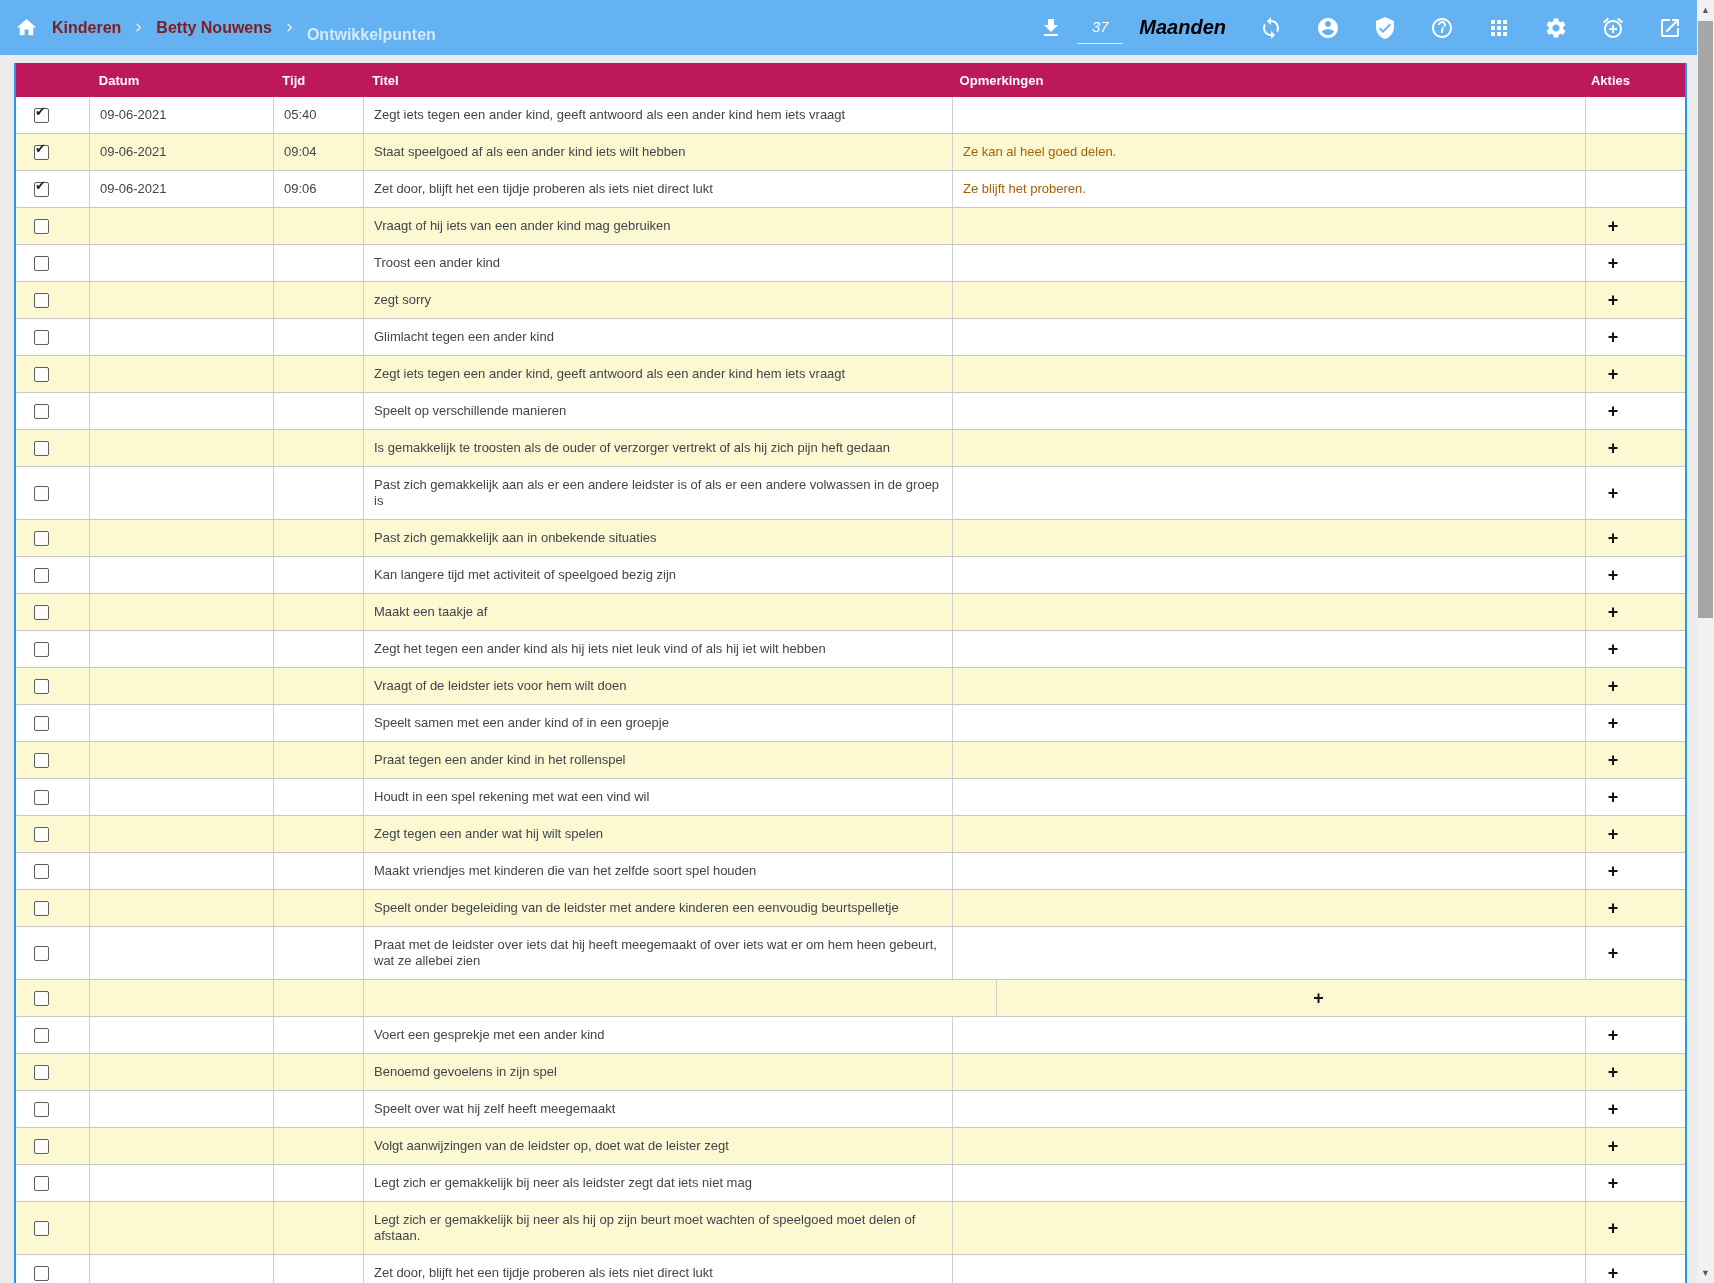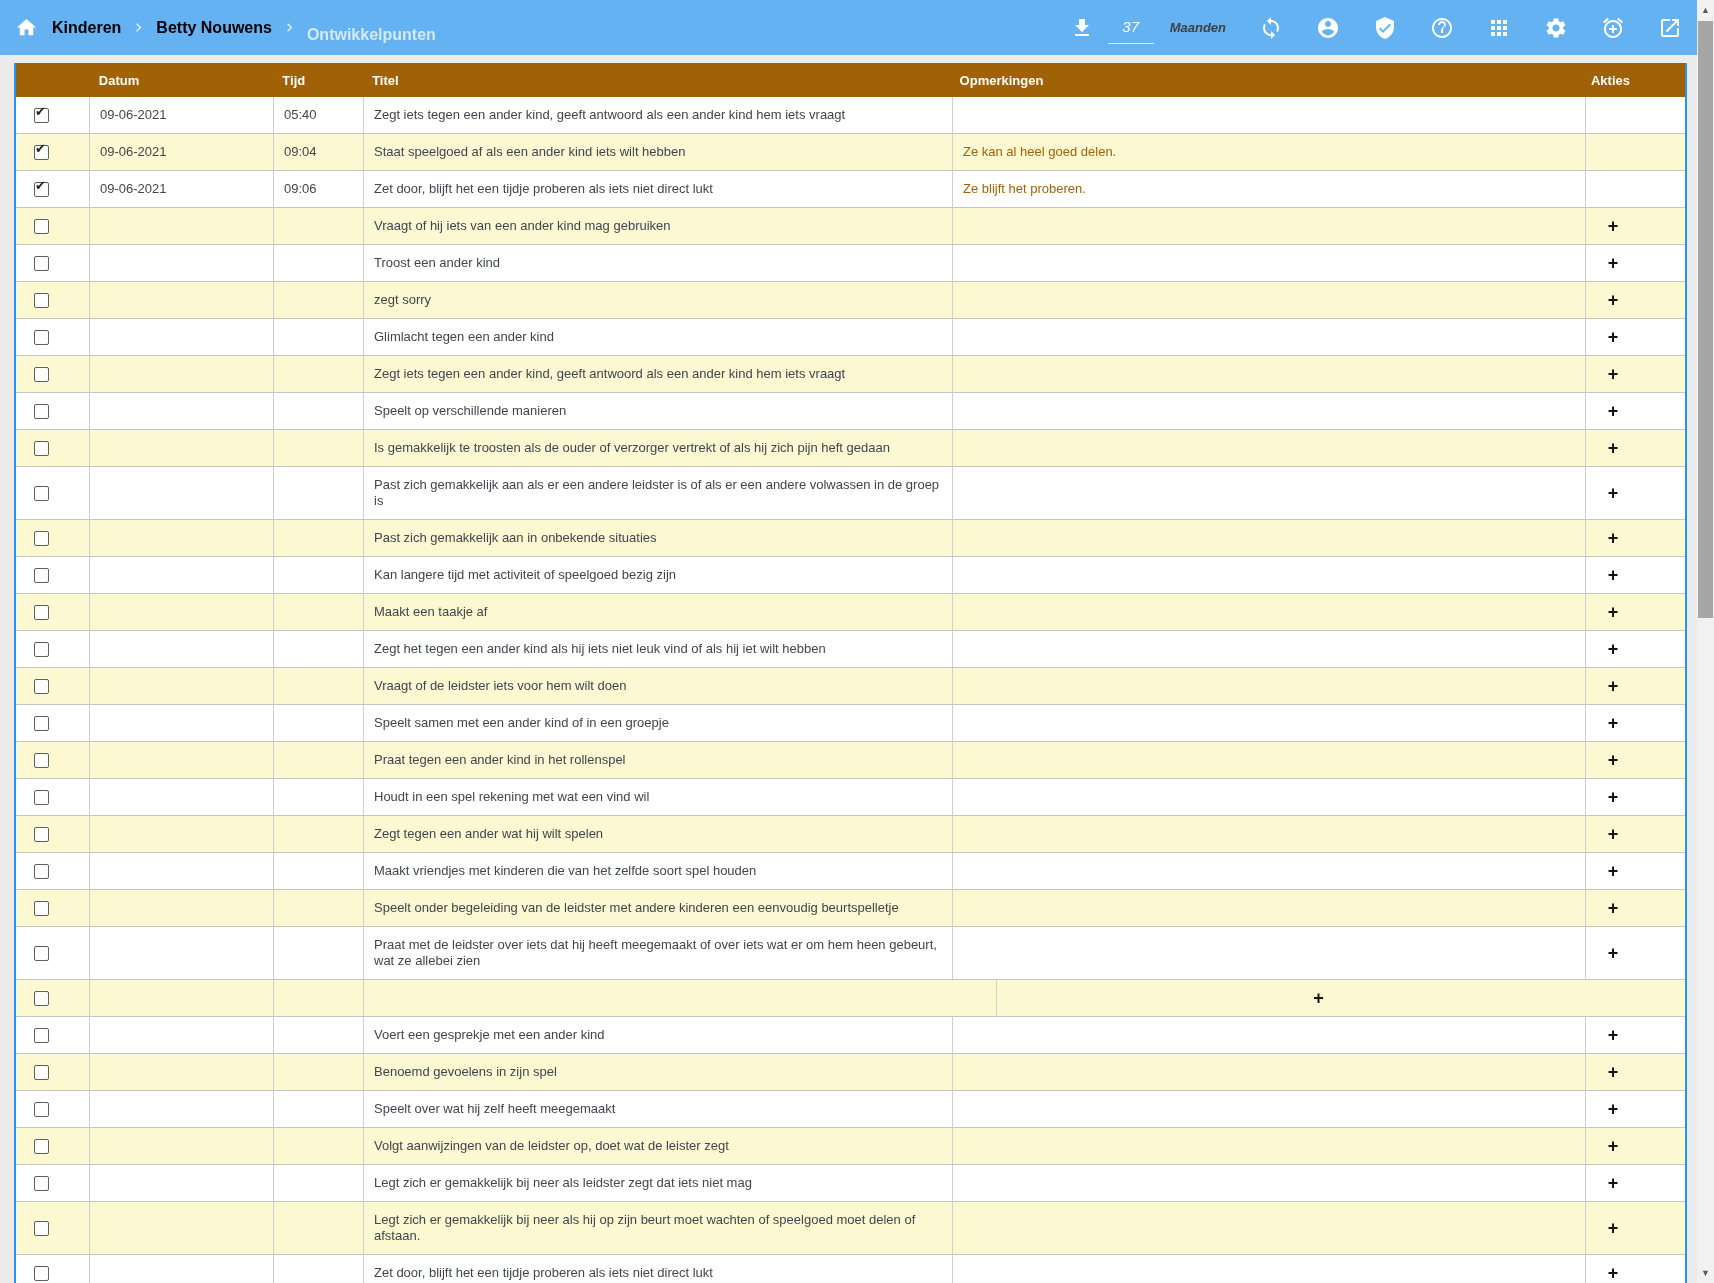--- a/index.html
+++ b/index.html
@@ -10,39 +10,39 @@
     -webkit-font-smoothing:antialiased;
   }
   
   .topbar{
     position:absolute;left:0;top:0;width:1714px;height:55px;
     background:#64b2f2;display:flex;align-items:center;color:#fff;
   }
   .topbar .home{margin-left:14px;width:24px;height:24px;display:flex;align-items:center;justify-content:center;cursor:pointer;}
   .topbar .home svg{width:23px;height:23px;fill:#fff;}
   .crumbs{display:flex;align-items:center;margin-left:14px;font-size:16px;font-weight:bold;}
-  .crumb{color:#000000;cursor:pointer;white-space:nowrap;}
+  .crumb{color:#7f1d1d;cursor:pointer;white-space:nowrap;}
   .crumb.current{color:rgba(255,255,255,0.72);cursor:default;margin-top:15px;}
   .crumb-sep{margin:0 9px;display:flex;align-items:center;}
   .crumb-sep svg{width:17px;height:17px;fill:rgba(255,255,255,0.8);}
   .tb-right{margin-left:auto;display:flex;align-items:center;padding-right:32px;font-style:italic;}
   .tb-icon{width:24px;height:24px;margin-left:33px;display:flex;align-items:center;justify-content:center;cursor:pointer;}
   .tb-icon svg{width:24px;height:24px;fill:#fff;}
   .age-input{
     width:46px;margin-left:14px;text-align:center;color:#fff;font-size:15px;
     border-bottom:1px solid rgba(255,255,255,0.75);padding-bottom:9px;padding-top:8px;line-height:14px;
   }
-  .age-unit{margin-left:16px;font-size:13px;font-weight:bold;color:#404040;}
+  .age-unit{margin-left:16px;font-size:20px;font-weight:bold;color:#000000;}
   
   .table-wrap{
     position:absolute;left:14px;top:63px;width:1669px;
     border-left:2px solid #2196f3;border-right:2px solid #2196f3;
     background:#fff;box-sizing:content-box;
   }
-  .thead{display:flex;align-items:center;height:34px;background:#a16207;color:#fff;font-size:13px;font-weight:bold;}
+  .thead{display:flex;align-items:center;height:34px;background:#be185d;color:#fff;font-size:13px;font-weight:bold;}
   .thead .hc{padding-left:9px;box-sizing:border-box;}
   .row{display:flex;background:#fff;border-bottom:1px solid #c6c6c6;}
   .row.alt{background:#fcf8d2;}
   .cell{
     display:flex;align-items:center;box-sizing:border-box;min-height:36px;
     padding:10px 10px;font-size:13px;color:#41454d;line-height:16px;
   }
   .c-check{width:74px;}
   .c-datum{width:184px;}
   .c-tijd{width:90px;}

